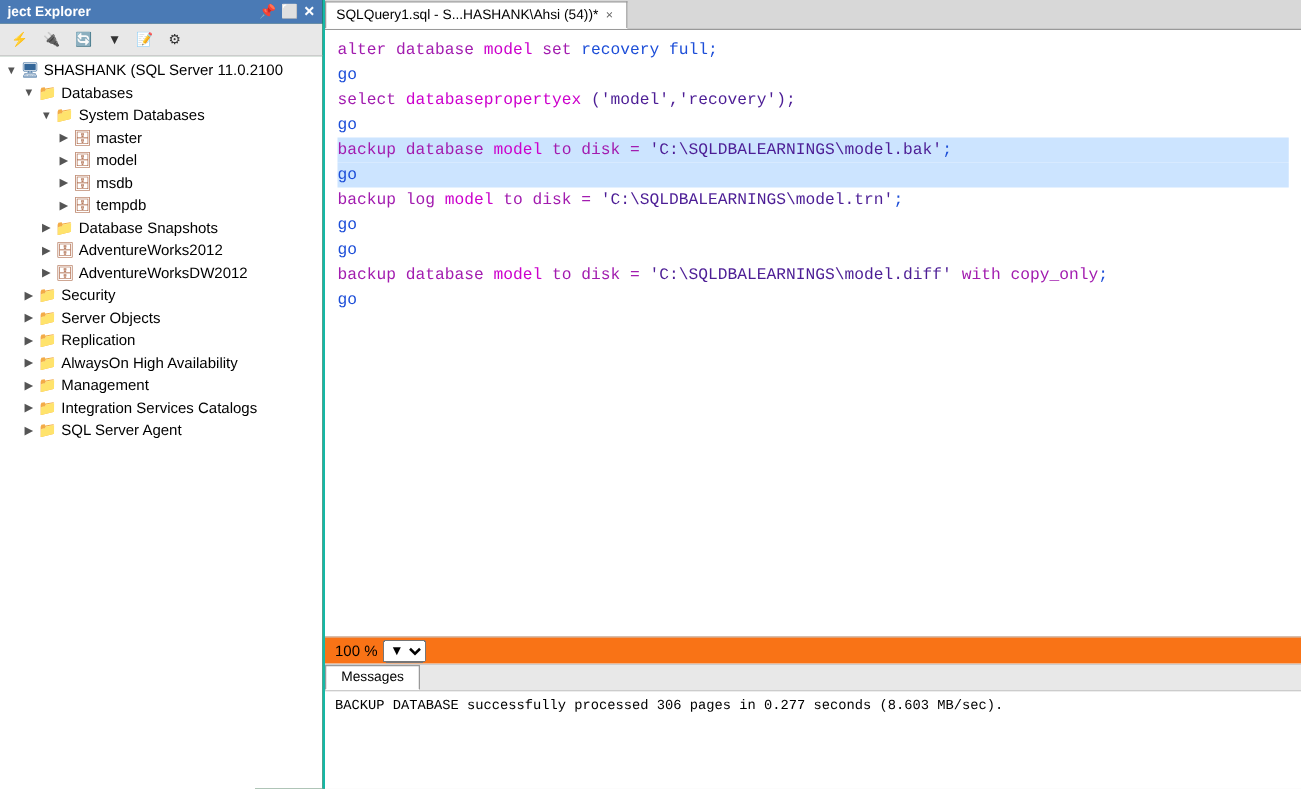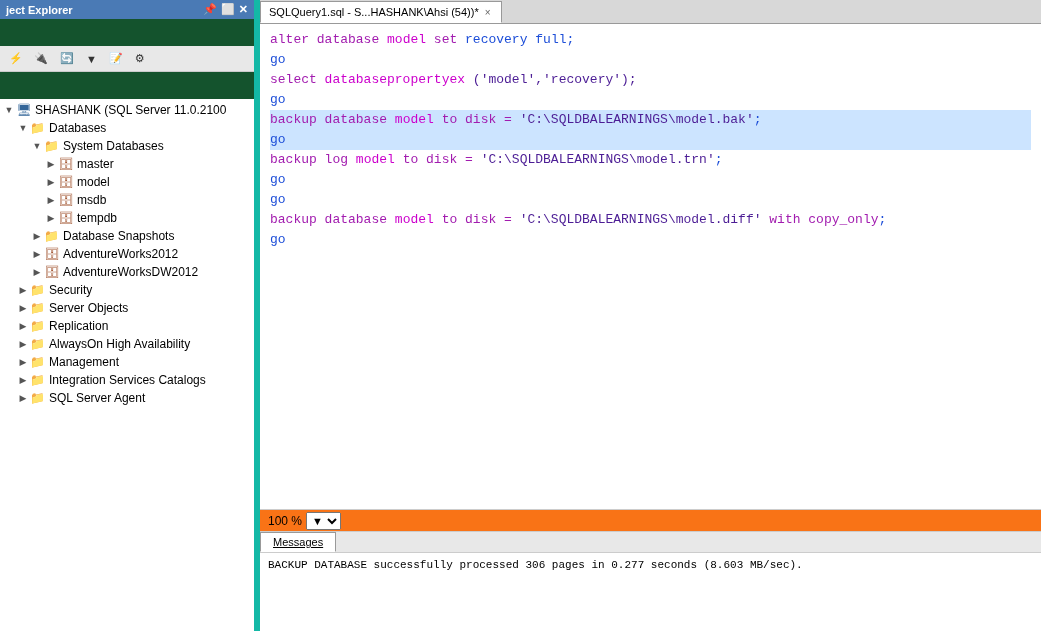--- a/index.html
+++ b/index.html
@@ -1,21 +1,21 @@
 <!DOCTYPE html>
 <html><head>
   <meta charset="utf-8">
   <style>
     * { margin: 0; padding: 0; box-sizing: border-box; }
     body { font-family: 'Segoe UI', Tahoma, Geneva, Verdana, sans-serif; font-size: 12px; background: #f0f0f0; display: flex; flex-direction: column; height: 631px; width: 1041px; overflow: hidden; }
 
     .main-layout { display: flex; flex: 1; overflow: hidden; }
 
     
-    .object-explorer { width: 260px; min-width: 260px; background: #14532d; border-right: 6px solid #14b8a6; display: flex; flex-direction: column; overflow: hidden; gap: 27px; }
+    .object-explorer { width: 260px; min-width: 260px; background: #14532d; border-right: 2px solid #14b8a6; display: flex; flex-direction: column; overflow: hidden; }
     .oe-titlebar { background: #4a7ab5; color: white; padding: 3px 6px; font-size: 11px; font-weight: bold; display: flex; align-items: center; justify-content: space-between; }
     .oe-titlebar-title { color: white; }
     .oe-titlebar-icons { display: flex; gap: 4px; align-items: center; color: white; font-size: 11px; }
     .oe-toolbar { background: #e8e8e8; padding: 3px 4px; display: flex; align-items: center; gap: 2px; border-bottom: 1px solid #ccc; }
     .oe-toolbar button { background: #e8e8e8; border: 1px solid transparent; padding: 2px 4px; cursor: pointer; font-size: 11px; color: #333; }
     .oe-tree { flex: 1; overflow-y: auto; overflow-x: hidden; background: white; padding: 2px 0; }
     .tree-item { display: flex; align-items: center; padding: 2px 2px; cursor: pointer; white-space: nowrap; }
     .tree-expander { display: inline-block; width: 14px; text-align: center; font-size: 10px; color: #555; cursor: pointer; user-select: none; }
     .tree-icon { display: inline-block; width: 16px; height: 14px; margin-right: 3px; text-align: center; font-size: 12px; }
     .tree-label { font-size: 12px; }
@@ -41,21 +41,21 @@
     .plain { color: #1d4ed8; }
 
     
     .zoom-bar { height: 22px; background: #f97316; border-top: 1px solid #ccc; display: flex; align-items: center; padding: 0 8px; gap: 4px; font-size: 12px; }
     .zoom-bar select { font-size: 11px; padding: 1px; }
 
     
     .messages-panel { height: 100px; border-top: 1px solid #ccc; background: white; display: flex; flex-direction: column; }
     .messages-tabs { display: flex; background: #e8e8e8; border-bottom: 1px solid #ccc; }
     .msg-tab { padding: 3px 12px; font-size: 11px; cursor: pointer; border: 1px solid transparent; border-bottom: none; }
-    .msg-tab.active { background: white; border-color: #999; border-bottom: 1px solid white; text-decoration: underline; }
+    .msg-tab.active { background: white; border-color: #999; border-bottom: 1px solid white; }
     .messages-content { flex: 1; overflow-y: auto; padding: 4px 8px; font-family: 'Consolas', 'Courier New', monospace; font-size: 11px; color: #000; line-height: 1.6; }
   </style>
 </head>
 <body>
 
 <div class="main-layout">
 
   <div class="object-explorer">
     <div class="oe-titlebar">
       <span class="oe-titlebar-title">ject Explorer</span>

